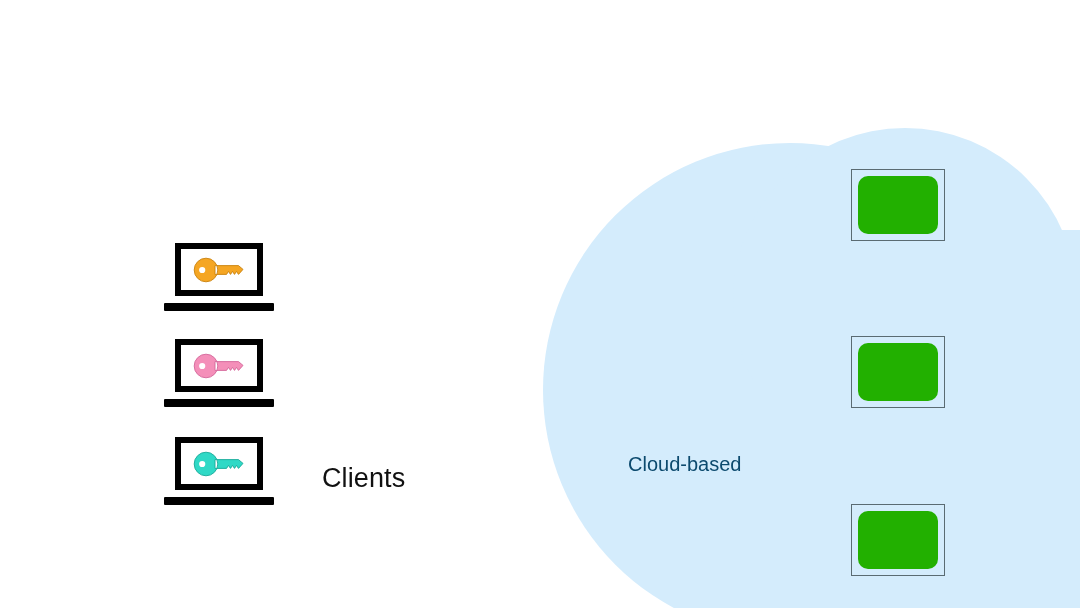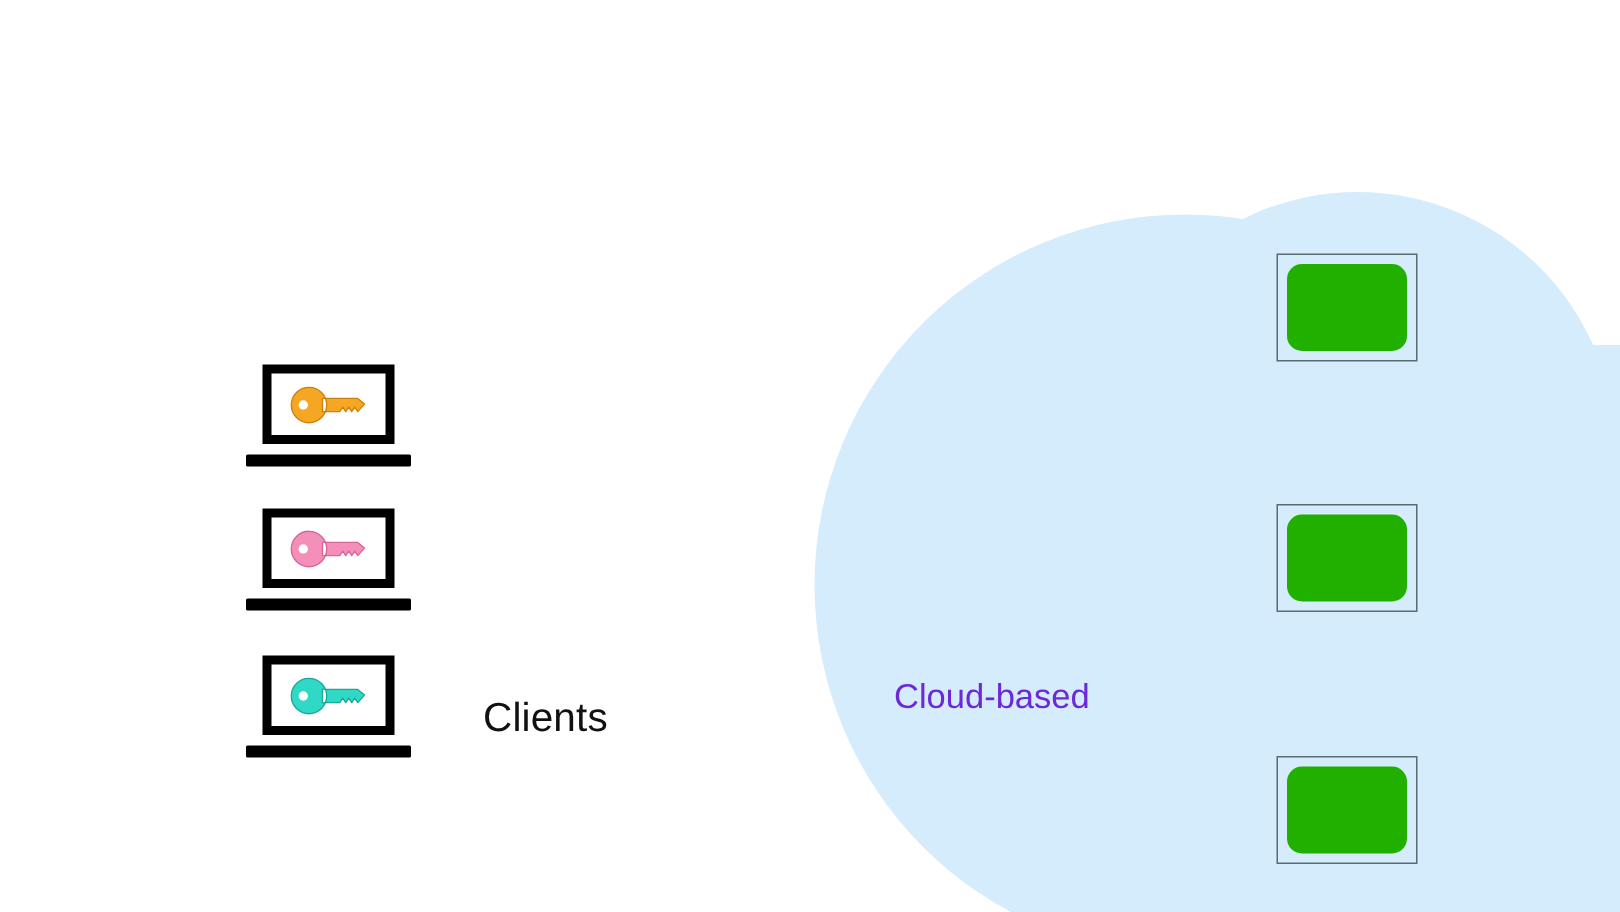--- a/index.html
+++ b/index.html
@@ -79,25 +79,25 @@
     position: absolute;
     left: 322px;
     top: 463px;
     font-size: 27px;
     color: #111111;
     letter-spacing: 0.1px;
     white-space: nowrap;
   }
   .label-cloud {
     position: absolute;
-    left: 596px;
+    left: 628px;
     top: 450px;
-    font-size: 23px;
+    font-size: 20px;
     line-height: 29px;
-    color: #6d28d9;
+    color: #0c4a6e;
     white-space: nowrap;
   }
   .label-cloud sup {
     font-size: 0.62em;
     vertical-align: super;
     line-height: 0;
   }
 
   
   .node-box {

